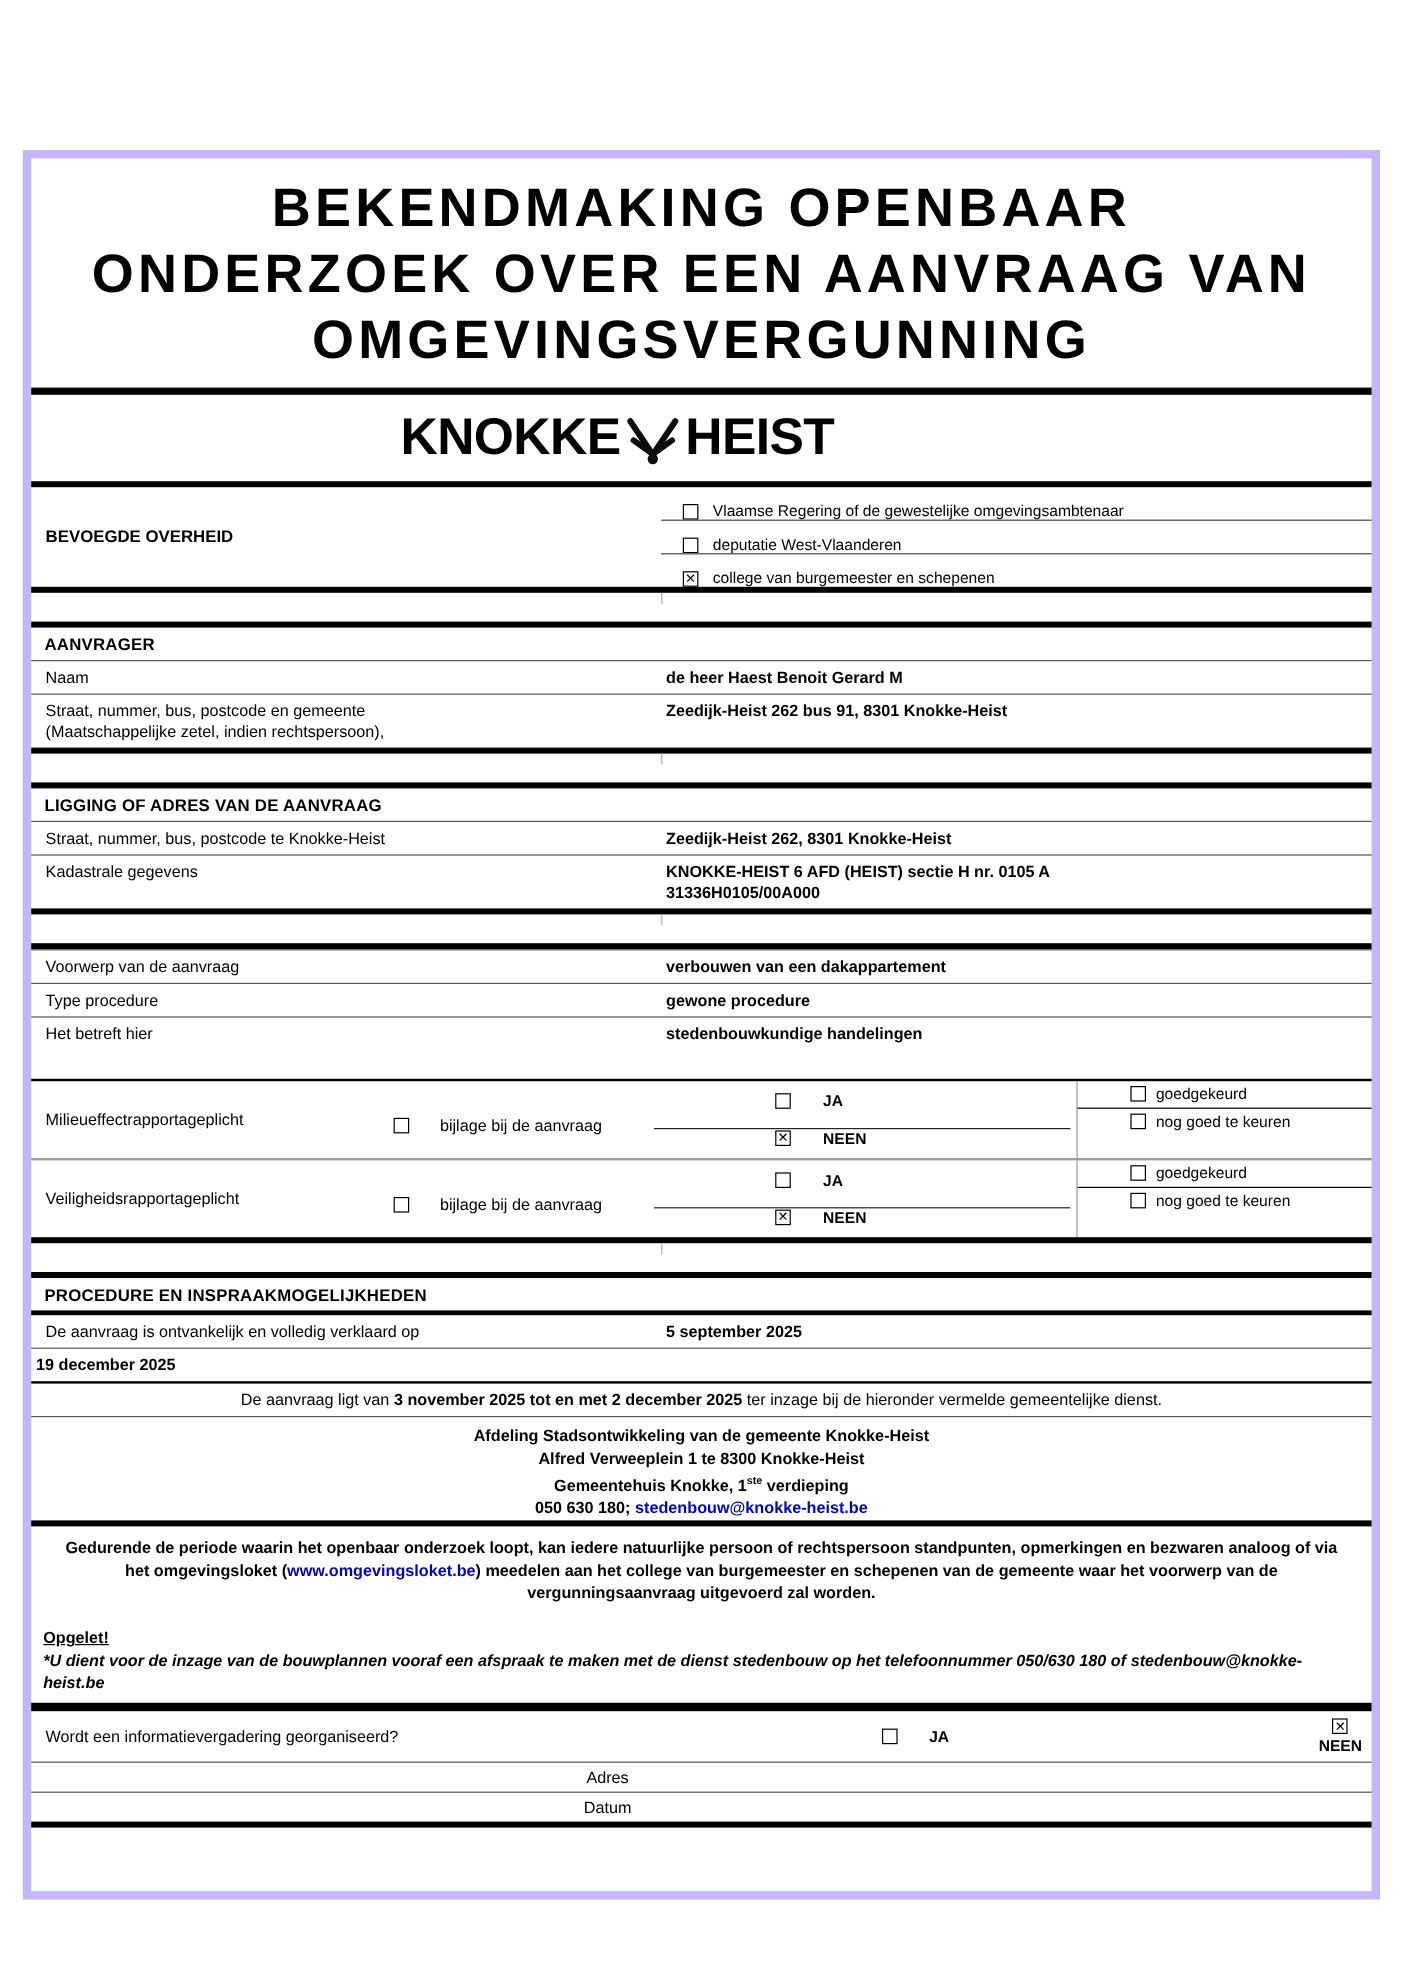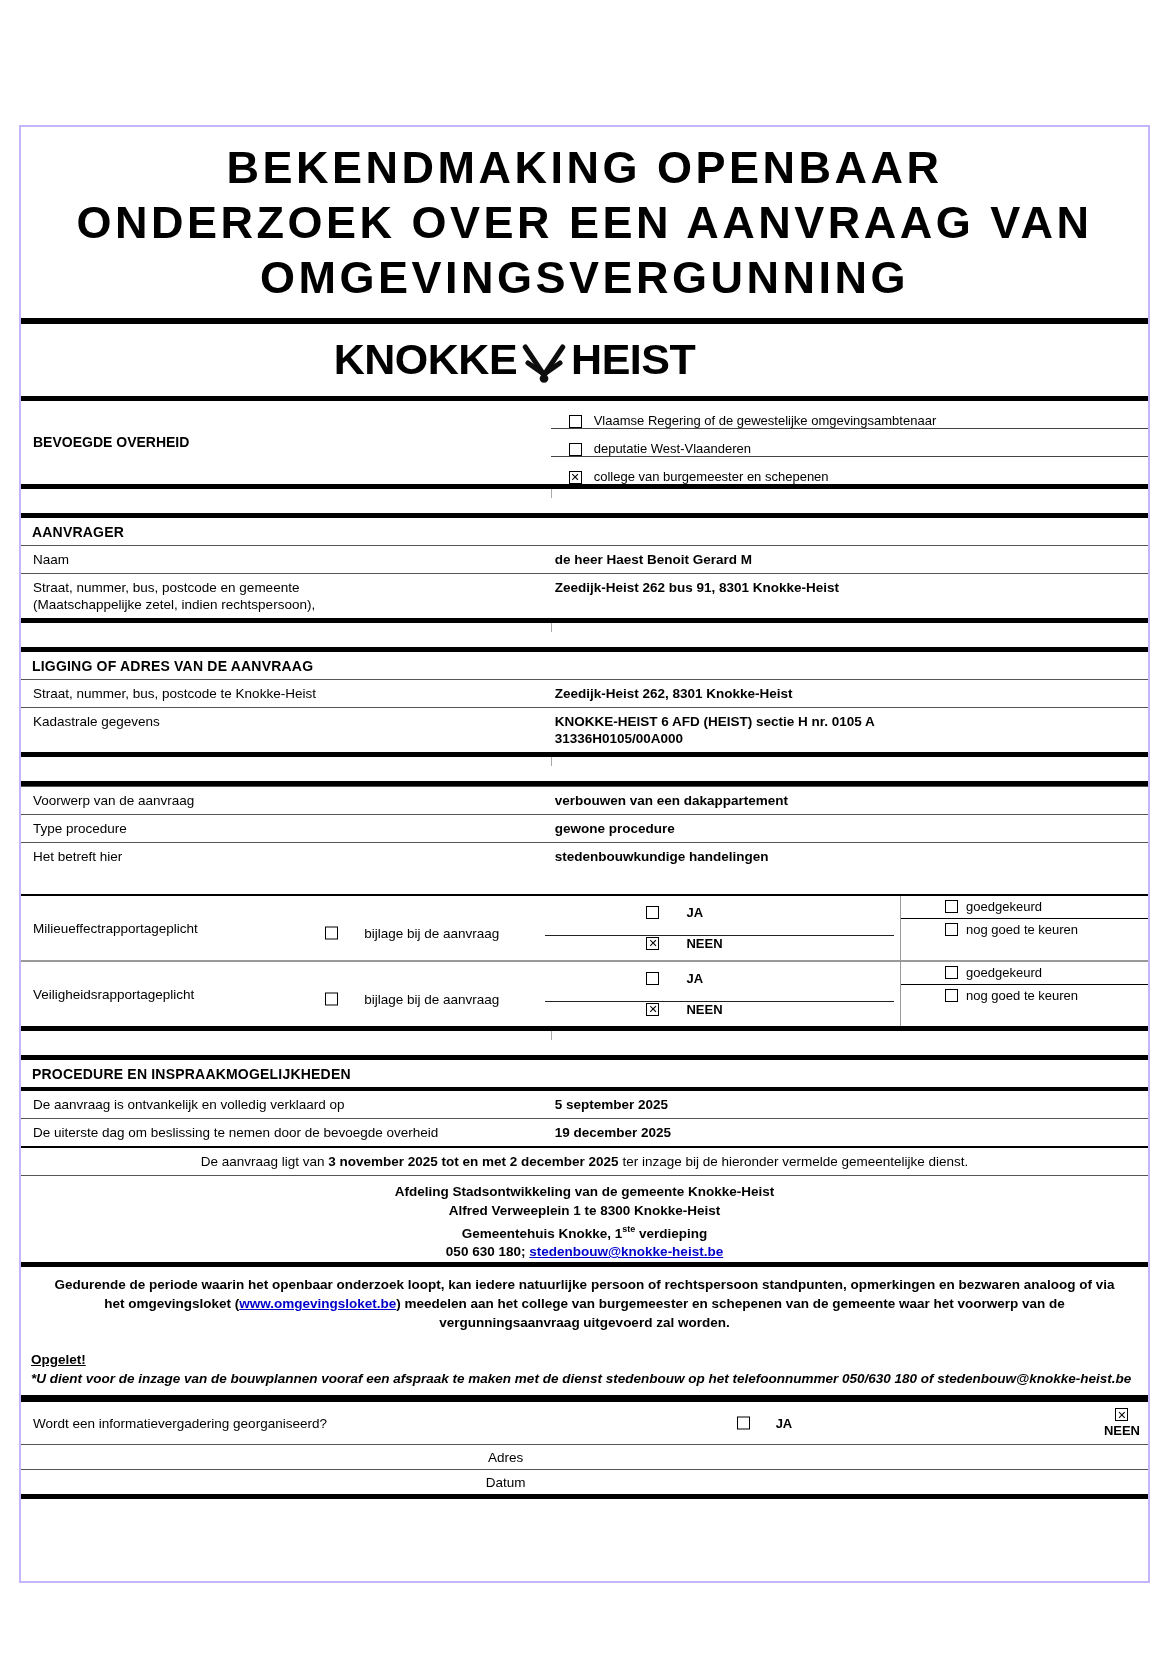--- a/index.html
+++ b/index.html
@@ -1,17 +1,17 @@
 <!DOCTYPE html>
 <html><head>
 <meta charset="utf-8">
 <style>
   html,body{margin:0;padding:0;background:#ffffff;}
   body{width:1169px;height:1654px;position:relative;font-family:"Liberation Sans","DejaVu Sans",sans-serif;color:#000;}
-  .doc{position:absolute;left:19px;top:125px;width:1131px;height:1458px;border:2px solid #c4b5fd;box-sizing:border-box;display:flex;flex-direction:column;background:#fff;}
+  .doc{position:absolute;left:19px;top:125px;width:1131px;height:1458px;border:7px solid #c4b5fd;box-sizing:border-box;display:flex;flex-direction:column;background:#fff;}
   
   .hr5{border-top:5px solid #000;flex:none;}
   .hr7{border-top:7px solid #000;flex:none;}
   .spacer{height:24px;flex:none;position:relative;}
   .spacer::after{content:"";position:absolute;left:47%;top:0;width:1px;height:9px;background:#aaa;}
   
   .title-block{border-bottom:6px solid #000;text-align:center;padding:14px 6px 12px;flex:none;}
   .title-block div{font-weight:bold;font-size:45px;line-height:1.22;letter-spacing:3.5px;}
   
   .logo-row{height:72px;flex:none;display:flex;align-items:center;justify-content:center;transform:translateX(-70px);}
@@ -42,21 +42,21 @@
   .rap-janeen{position:absolute;left:55.5%;display:flex;align-items:center;gap:27px;font-size:13px;font-weight:bold;}
   .rap-ja{top:9px;}
   .rap-neen{bottom:9px;}
   .rap-right{position:absolute;left:78%;right:0;top:0;bottom:0;border-left:1.6px solid #999;}
   .rap-right .opt1,.rap-right .opt2{height:22px;display:flex;align-items:center;gap:8px;padding-left:44px;font-size:13px;}
   .rap-right .opt1{border-bottom:1.4px solid #000;}
   
   .inzage-row{border-top:2.5px solid #000;text-align:center;font-size:13.5px;padding:6px 8px;}
   .inzage-row b{font-weight:bold;}
   .dienst{border-top:1.2px solid #555;text-align:center;font-weight:bold;font-size:13.5px;line-height:19px;padding:6px 8px 1px;}
-  a.link{color:#0000CC;text-decoration:underline;font-weight:bold;cursor:pointer;}
+  a.link{color:#0000CC;font-weight:bold;cursor:pointer;}
   sup{font-size:9px;}
   
   .bezwaar{padding:8px 10px 7px;font-size:13.5px;}
   .bezwaar .para{text-align:center;font-weight:bold;line-height:19px;padding:0 16px;}
   .opgelet{font-weight:bold;text-decoration:underline;margin-top:20px;}
   .note{font-weight:bold;font-style:italic;line-height:19px;margin-top:2px;}
   
   .verg-row{position:relative;height:42px;}
   .verg-label{position:absolute;left:12px;top:50%;transform:translateY(-50%);font-size:13.5px;}
   .verg-ja{position:absolute;left:63.5%;top:50%;transform:translateY(-50%);display:flex;align-items:center;gap:26px;font-size:13px;font-weight:bold;}
@@ -223,21 +223,20 @@
     <div class="spacer"></div>
     <div class="hr5"></div>
 
   <div class="sec">
     <div class="fheader thickline">PROCEDURE EN INSPRAAKMOGELIJKHEDEN</div>
     <div class="frow" style="border-top:none;">
       <div class="lbl">De aanvraag is ontvankelijk en volledig verklaard op</div>
       <div class="val">5 september 2025</div>
     </div>
     <div class="frow">
-      <div class="lbl">De uiterste dag om beslissing te nemen door de bevoegde overheid</div>
       <div class="val">19 december 2025</div>
     </div>
     <div class="inzage-row">
       <span>De aanvraag ligt van </span><b>3 november 2025 tot en met 2 december 2025</b><span> ter inzage bij de hieronder vermelde gemeentelijke dienst.</span>
     </div>
     <div class="dienst">
       <div>Afdeling Stadsontwikkeling van de gemeente Knokke-Heist</div>
       <div>Alfred Verweeplein 1 te 8300 Knokke-Heist</div>
       <div><span>Gemeentehuis Knokke, 1</span><sup>ste</sup><span> verdieping</span></div>
       <div><span>050 630 180; </span><a class="link">stedenbouw@knokke-heist.be</a></div>

